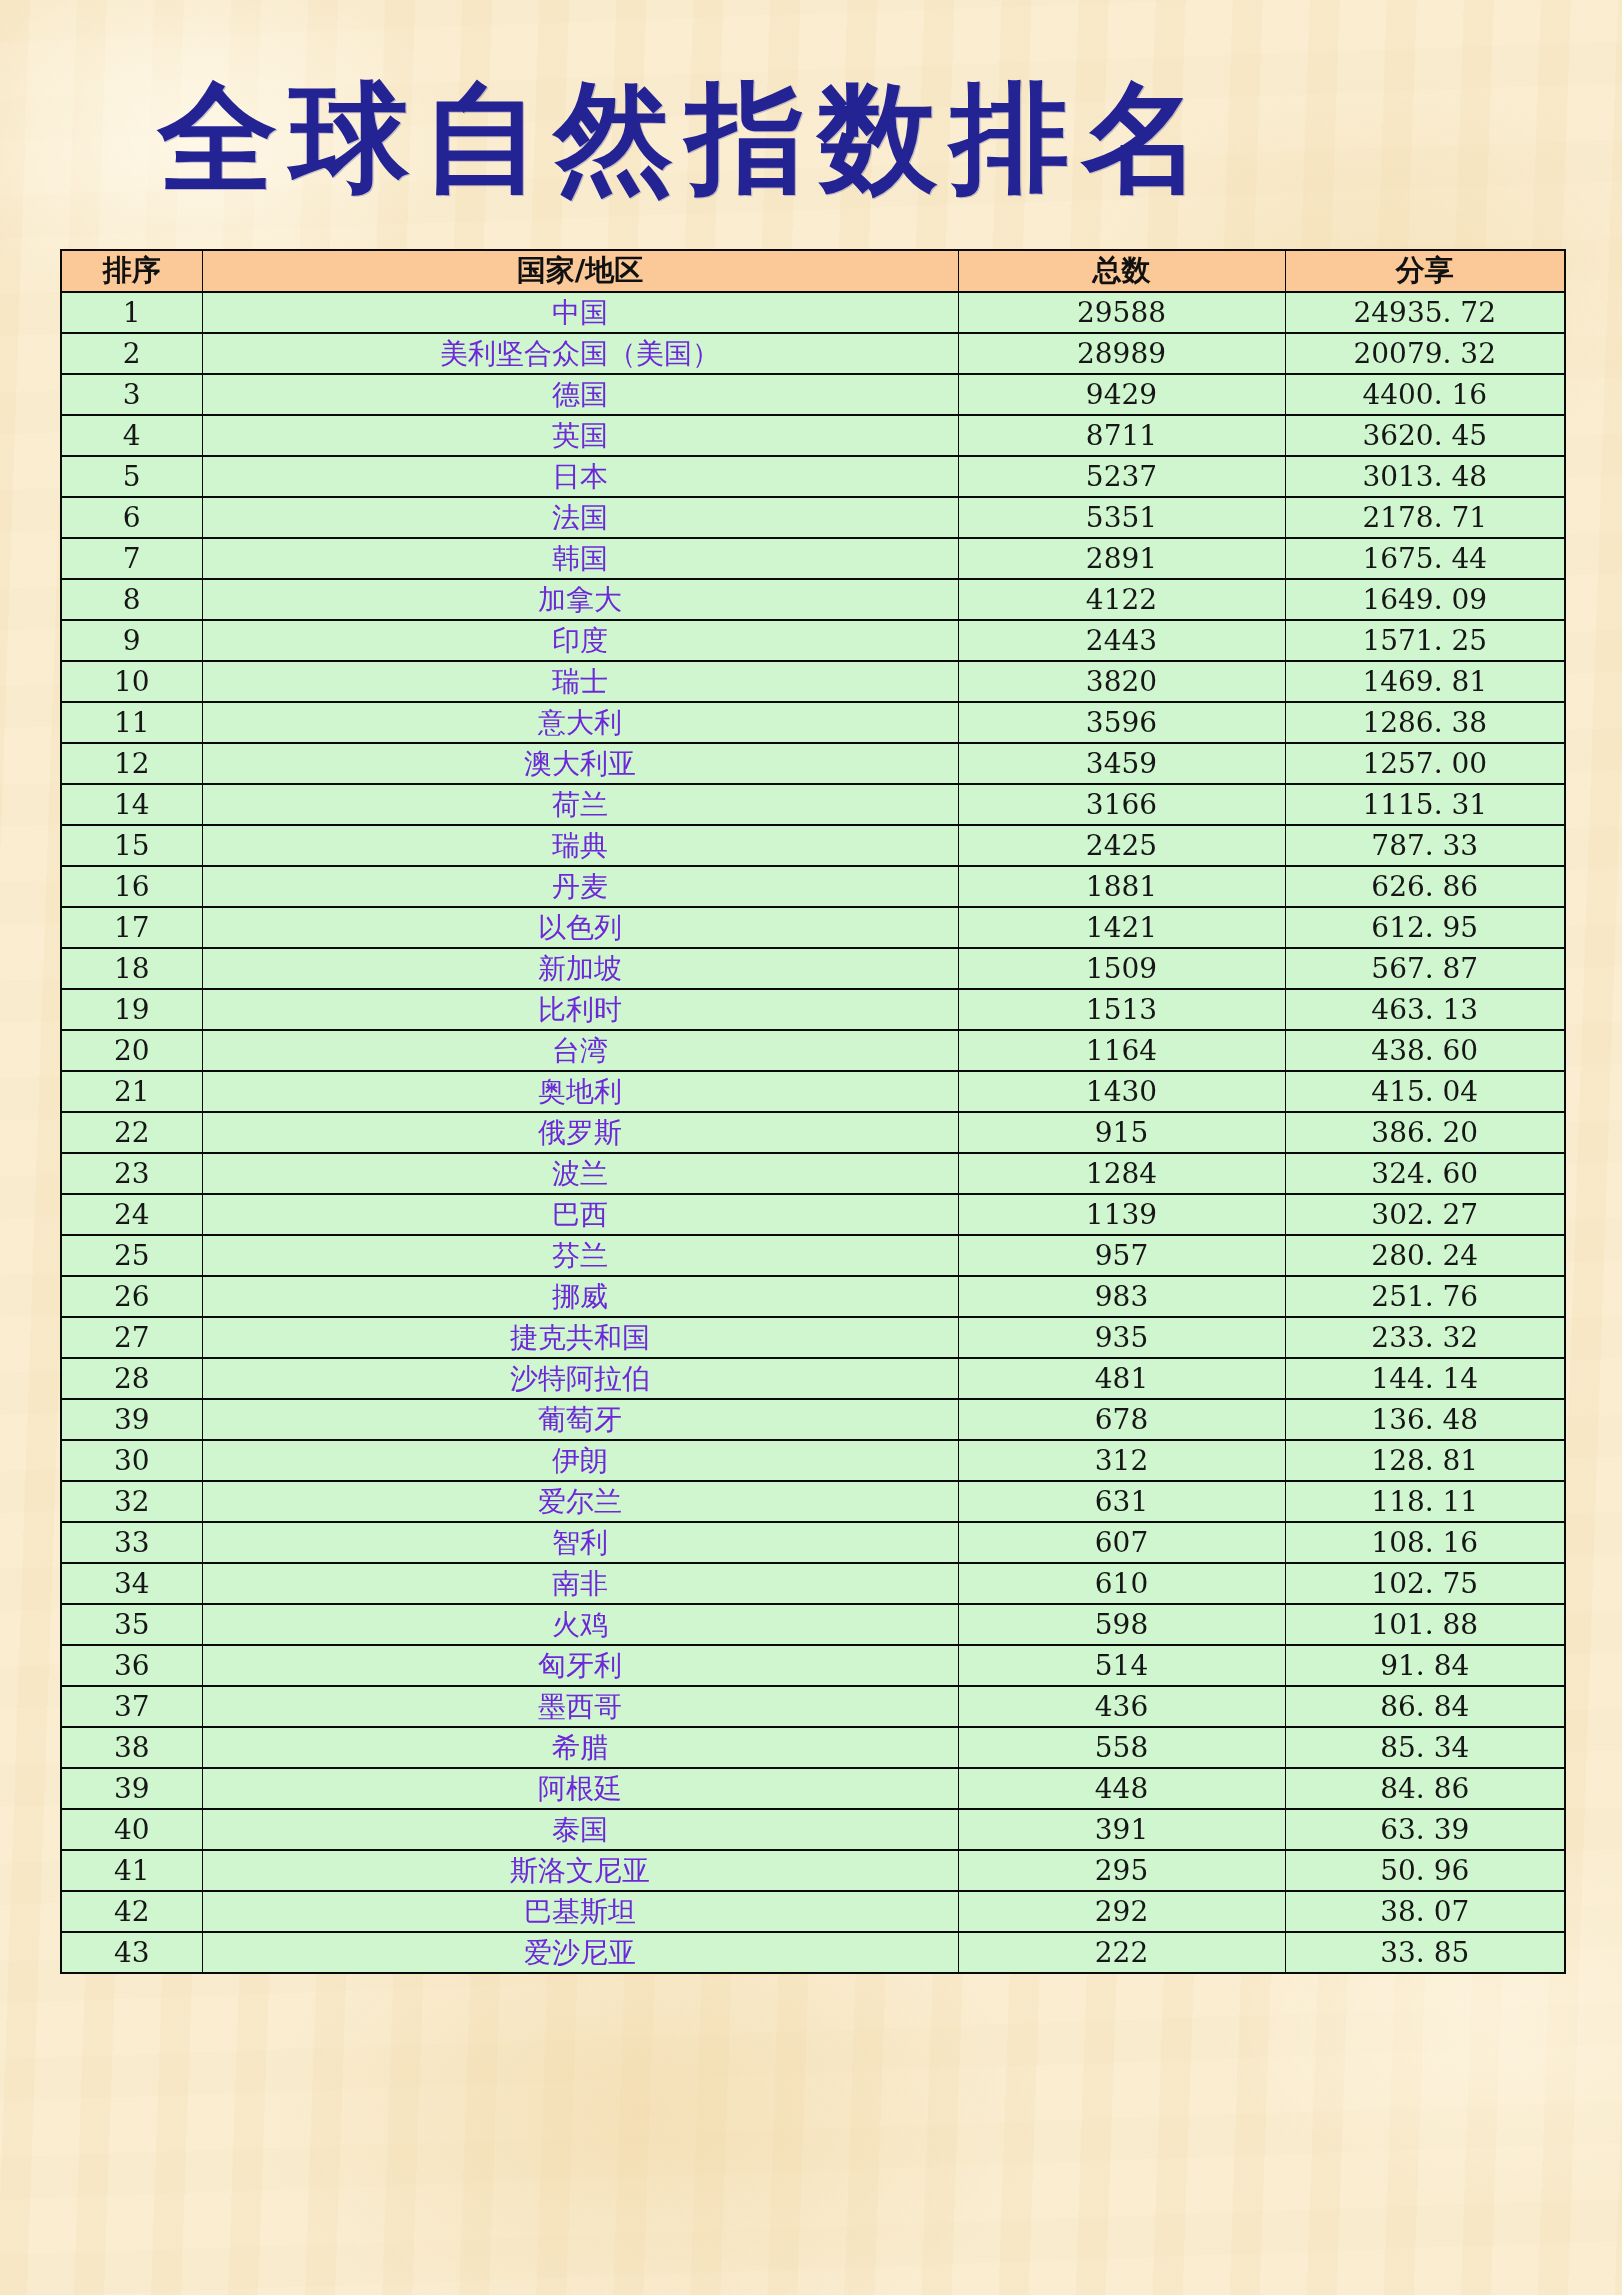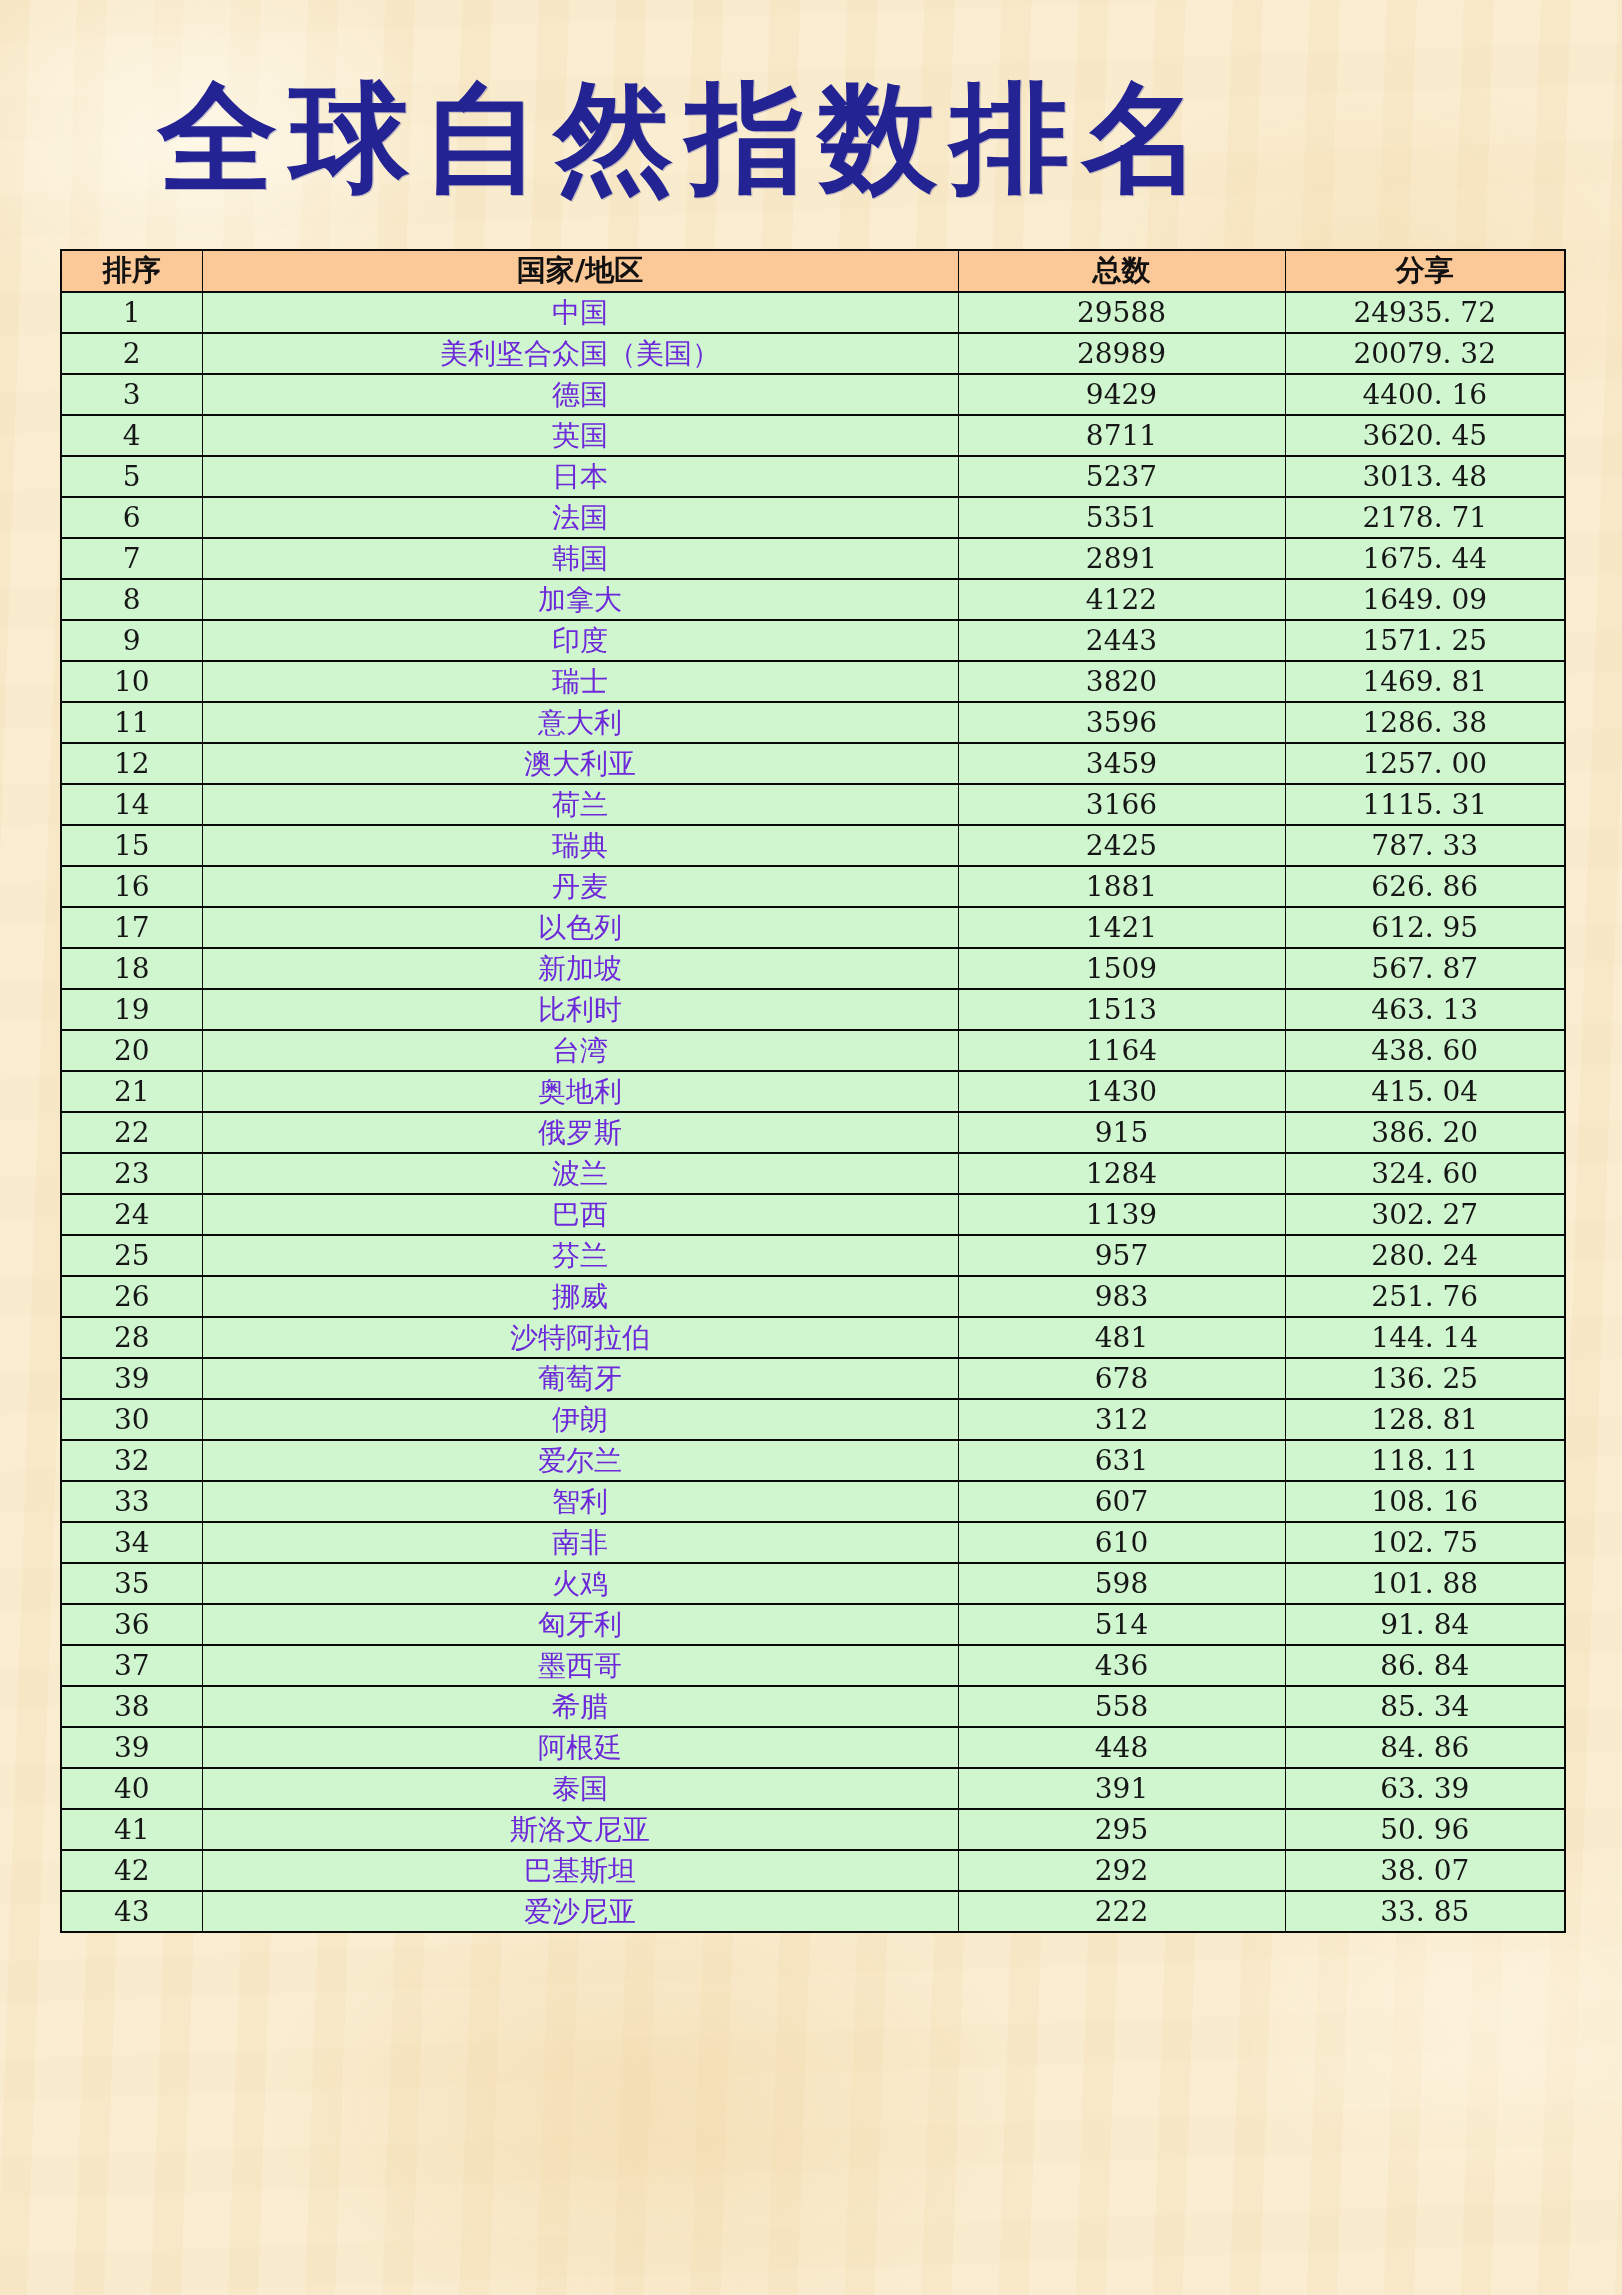--- a/index.html
+++ b/index.html
@@ -245,30 +245,36 @@
         <td class="num">957</td>
         <td class="num">280. 24</td>
       </tr>
       <tr>
         <td class="num">26</td>
         <td class="country">挪威</td>
         <td class="num">983</td>
         <td class="num">251. 76</td>
       </tr>
       <tr>
+        <td class="num">27</td>
+        <td class="country">捷克共和国</td>
+        <td class="num">935</td>
+        <td class="num">233. 32</td>
+      </tr>
+      <tr>
         <td class="num">28</td>
         <td class="country">沙特阿拉伯</td>
         <td class="num">481</td>
         <td class="num">144. 14</td>
       </tr>
       <tr>
         <td class="num">39</td>
         <td class="country">葡萄牙</td>
         <td class="num">678</td>
-        <td class="num">136. 25</td>
+        <td class="num">136. 48</td>
       </tr>
       <tr>
         <td class="num">30</td>
         <td class="country">伊朗</td>
         <td class="num">312</td>
         <td class="num">128. 81</td>
       </tr>
       <tr>
         <td class="num">32</td>
         <td class="country">爱尔兰</td>

